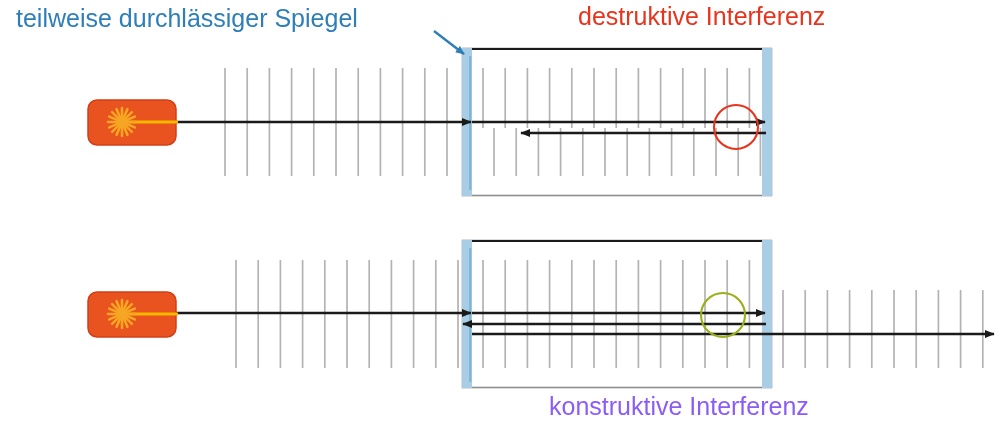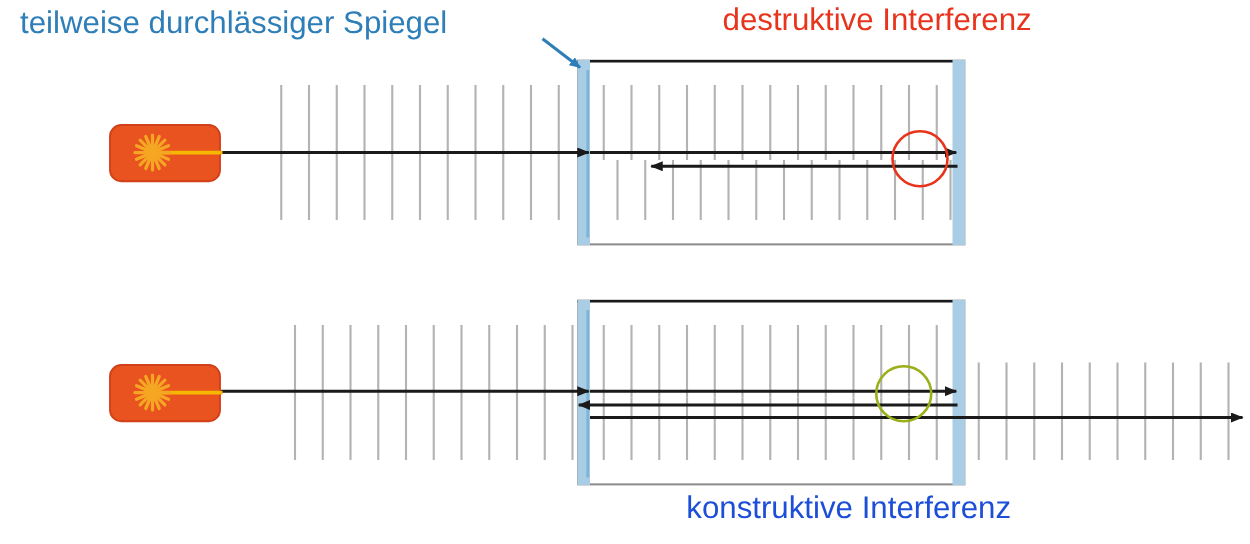--- a/index.html
+++ b/index.html
@@ -16,21 +16,21 @@
 
   .label{
     position:absolute;
     font-size:25px;
     font-weight:400;
     white-space:nowrap;
     letter-spacing:0px;
   }
   #label-mirror{left:16px;top:4px;color:#2e7eb8;}
   #label-destructive{left:578px;top:2px;color:#e8341c;}
-  #label-constructive{left:549px;top:392px;color:#1d4ed8;}
+  #label-constructive{left:549px;top:392px;color:#8b5cf6;}
 </style>
 </head>
 <body>
 
 <div id="stage">
 
   <svg class="diagram" viewBox="0 0 1000 435" xmlns="http://www.w3.org/2000/svg">
     <defs>
       <marker id="arrowR" markerWidth="10" markerHeight="8" refX="9.2" refY="4" orient="auto" markerUnits="userSpaceOnUse">
         <path d="M0,0 L10,4 L0,8 Z" fill="#1a1a1a"></path>

